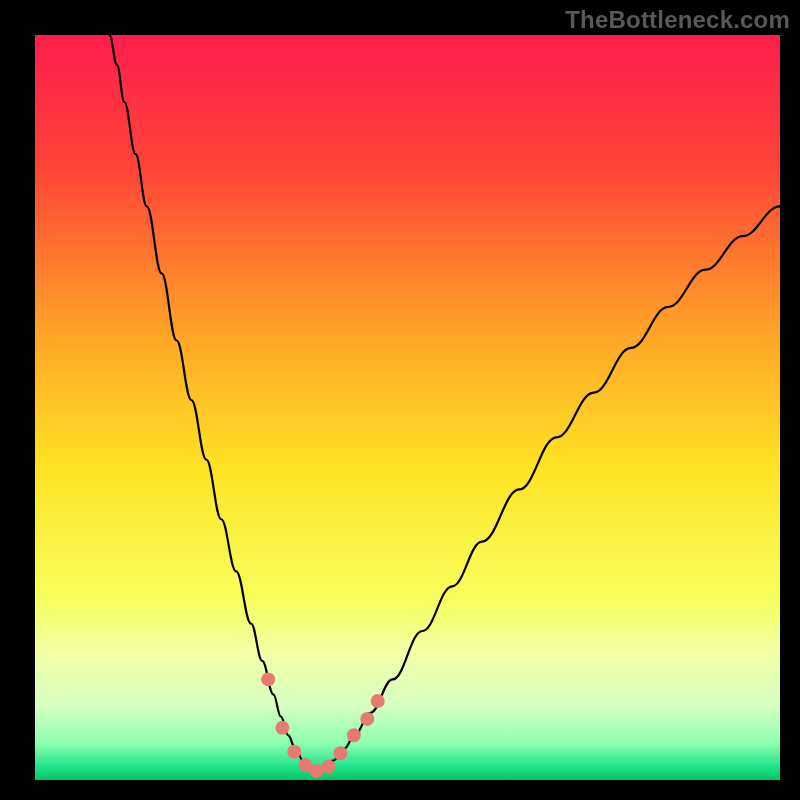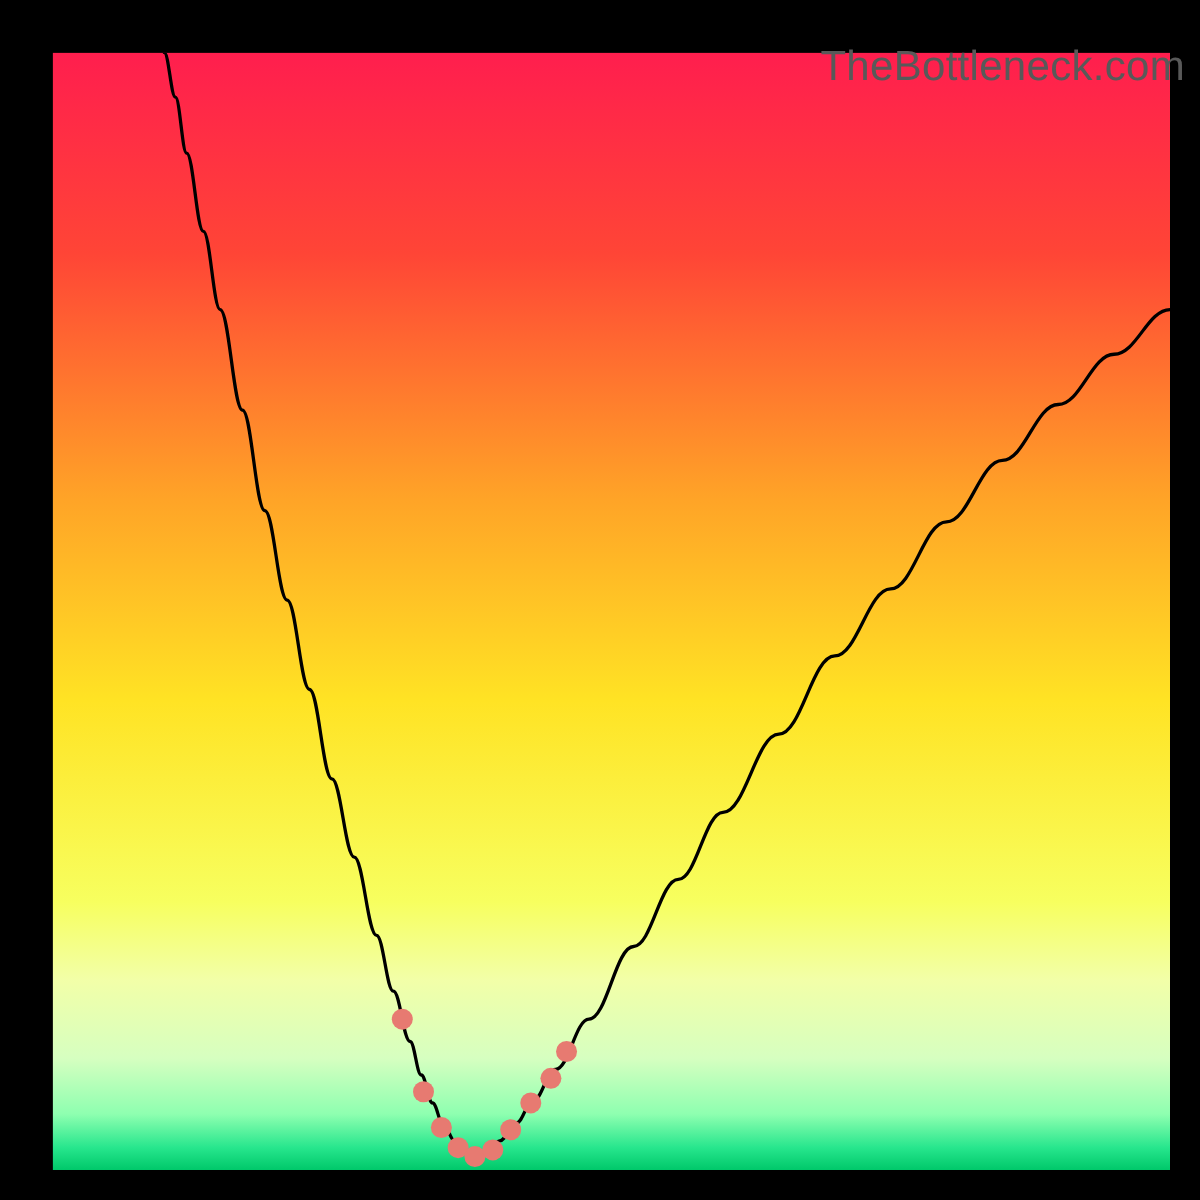--- a/index.html
+++ b/index.html
@@ -39,24 +39,23 @@
     left: 0;
     top: 0;
     width: 100%;
     height: 100%;
   }
   .watermark {
     position: absolute;
     top: 6px;
     right: 10px;
     color: #595959;
-    font-size: 28px;
-    font-weight: 400;
+    font-size: 24px;
+    font-weight: 700;
     letter-spacing: 0.2px;
-    margin-top: 22px;
   }
 </style>
 </head>
 <body>
 
 <div class="frame">
 
   <div class="plot-area">
     <svg class="gradient-bg" viewBox="0 0 745 745" preserveAspectRatio="none">
       <defs>

